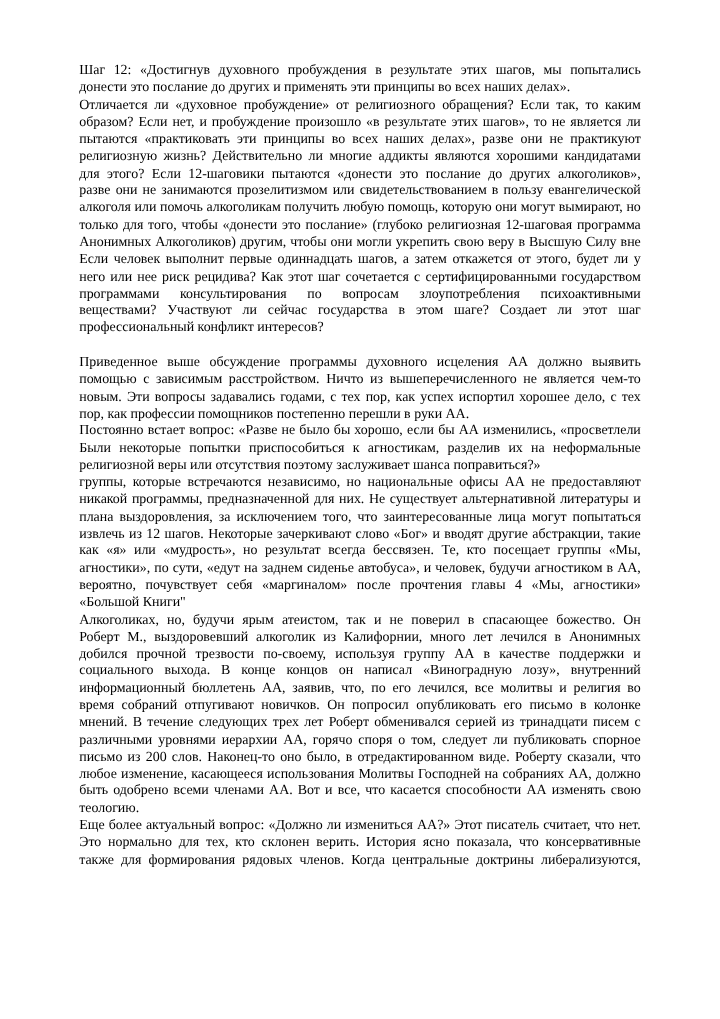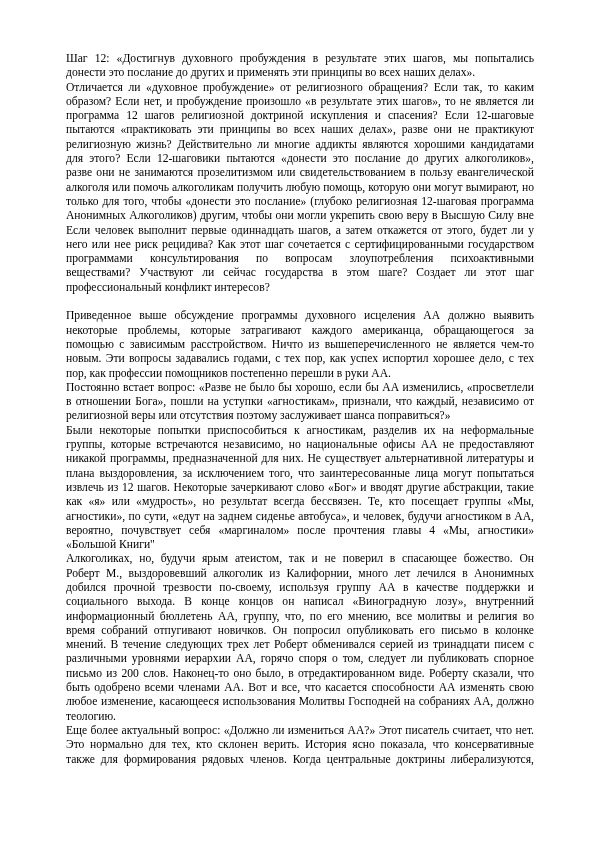--- a/index.html
+++ b/index.html
@@ -61,63 +61,60 @@
 </head>
 <body>
 
 <div id="page">
   <div id="doc-body">
       <div class="para">
         <div class="line"><span class="w">Шаг 12: «Достигнув духовного пробуждения в результате этих шагов, мы попытались</span></div>
         <div class="line last">донести это послание до других и применять эти принципы во всех наших делах».</div>
         <div class="line"><span class="w">Отличается ли «духовное пробуждение» от религиозного обращения? Если так, то каким</span></div>
         <div class="line"><span class="w">образом? Если нет, и пробуждение произошло «в результате этих шагов», то не является ли</span></div>
-        <div class="line"><span class="w">программа 12 шагов религиозной доктриной искупления и спасения? Если 12-шаговые</span></div>
         <div class="line"><span class="w">пытаются «практиковать эти принципы во всех наших делах», разве они не практикуют</span></div>
         <div class="line"><span class="w">религиозную жизнь? Действительно ли многие аддикты являются хорошими кандидатами</span></div>
         <div class="line"><span class="w">для этого? Если 12-шаговики пытаются «донести это послание до других алкоголиков»,</span></div>
         <div class="line"><span class="w">разве они не занимаются прозелитизмом или свидетельствованием в пользу евангелической</span></div>
         <div class="line"><span class="w">алкоголя или помочь алкоголикам получить любую помощь, которую они могут вымирают, но</span></div>
         <div class="line"><span class="w">только для того, чтобы «донести это послание» (глубоко религиозная 12-шаговая программа</span></div>
         <div class="line"><span class="w">Анонимных Алкоголиков) другим, чтобы они могли укрепить свою веру в Высшую Силу вне</span></div>
         <div class="line"><span class="w">Если человек выполнит первые одиннадцать шагов, а затем откажется от этого, будет ли у</span></div>
         <div class="line"><span class="w">него или нее риск рецидива? Как этот шаг сочетается с сертифицированными государством</span></div>
         <div class="line"><span class="w">программами консультирования по вопросам злоупотребления психоактивными</span></div>
         <div class="line"><span class="w">веществами? Участвуют ли сейчас государства в этом шаге? Создает ли этот шаг</span></div>
         <div class="line last">профессиональный конфликт интересов?</div>
       </div>
       <div class="para-gap"></div>
       <div class="para">
         <div class="line"><span class="w">Приведенное выше обсуждение программы духовного исцеления АА должно выявить</span></div>
-        <div class="line"><span class="w">некоторые проблемы, которые затрагивают каждого американца, обращающегося за</span></div>
         <div class="line"><span class="w">помощью с зависимым расстройством. Ничто из вышеперечисленного не является чем-то</span></div>
         <div class="line"><span class="w">новым. Эти вопросы задавались годами, с тех пор, как успех испортил хорошее дело, с тех</span></div>
         <div class="line last">пор, как профессии помощников постепенно перешли в руки АА.</div>
         <div class="line"><span class="w">Постоянно встает вопрос: «Разве не было бы хорошо, если бы АА изменились, «просветлели</span></div>
-        <div class="line"><span class="w">в отношении Бога», пошли на уступки «агностикам», признали, что каждый, независимо от</span></div>
+        <div class="line"><span class="w">Были некоторые попытки приспособиться к агностикам, разделив их на неформальные</span></div>
         <div class="line last">религиозной веры или отсутствия поэтому заслуживает шанса поправиться?»</div>
-        <div class="line"><span class="w">Были некоторые попытки приспособиться к агностикам, разделив их на неформальные</span></div>
         <div class="line"><span class="w">группы, которые встречаются независимо, но национальные офисы АА не предоставляют</span></div>
         <div class="line"><span class="w">никакой программы, предназначенной для них. Не существует альтернативной литературы и</span></div>
         <div class="line"><span class="w">плана выздоровления, за исключением того, что заинтересованные лица могут попытаться</span></div>
         <div class="line"><span class="w">извлечь из 12 шагов. Некоторые зачеркивают слово «Бог» и вводят другие абстракции, такие</span></div>
         <div class="line"><span class="w">как «я» или «мудрость», но результат всегда бессвязен. Те, кто посещает группы «Мы,</span></div>
         <div class="line"><span class="w">агностики», по сути, «едут на заднем сиденье автобуса», и человек, будучи агностиком в АА,</span></div>
         <div class="line"><span class="w">вероятно, почувствует себя «маргиналом» после прочтения главы 4 «Мы, агностики»</span></div>
         <div class="line last">«Большой Книги"</div>
         <div class="line"><span class="w">Алкоголиках, но, будучи ярым атеистом, так и не поверил в спасающее божество. Он</span></div>
         <div class="line"><span class="w">Роберт М., выздоровевший алкоголик из Калифорнии, много лет лечился в Анонимных</span></div>
         <div class="line"><span class="w">добился прочной трезвости по-своему, используя группу АА в качестве поддержки и</span></div>
         <div class="line"><span class="w">социального выхода. В конце концов он написал «Виноградную лозу», внутренний</span></div>
-        <div class="line"><span class="w">информационный бюллетень АА, группу, что, по его мнению, все молитвы и религия во</span></div>
+        <div class="line"><span class="w">информационный бюллетень АА, заявив, что, по его лечился, все молитвы и религия во</span></div>
         <div class="line"><span class="w">время собраний отпугивают новичков. Он попросил опубликовать его письмо в колонке</span></div>
         <div class="line"><span class="w">мнений. В течение следующих трех лет Роберт обменивался серией из тринадцати писем с</span></div>
         <div class="line"><span class="w">различными уровнями иерархии АА, горячо споря о том, следует ли публиковать спорное</span></div>
         <div class="line"><span class="w">письмо из 200 слов. Наконец-то оно было, в отредактированном виде. Роберту сказали, что</span></div>
+        <div class="line"><span class="w">любое изменение, касающееся использования Молитвы Господней на собраниях АА, должно</span></div>
         <div class="line"><span class="w">быть одобрено всеми членами АА. Вот и все, что касается способности АА изменять свою</span></div>
-        <div class="line"><span class="w">любое изменение, касающееся использования Молитвы Господней на собраниях АА, должно</span></div>
         <div class="line last">теологию.</div>
         <div class="line"><span class="w">Еще более актуальный вопрос: «Должно ли измениться АА?» Этот писатель считает, что нет.</span></div>
         <div class="line"><span class="w">Это нормально для тех, кто склонен верить. История ясно показала, что консервативные</span></div>
         <div class="line"><span class="w">также для формирования рядовых членов. Когда центральные доктрины либерализуются,</span></div>
       </div>
     </div>
 </div>
 
 </body></html>

